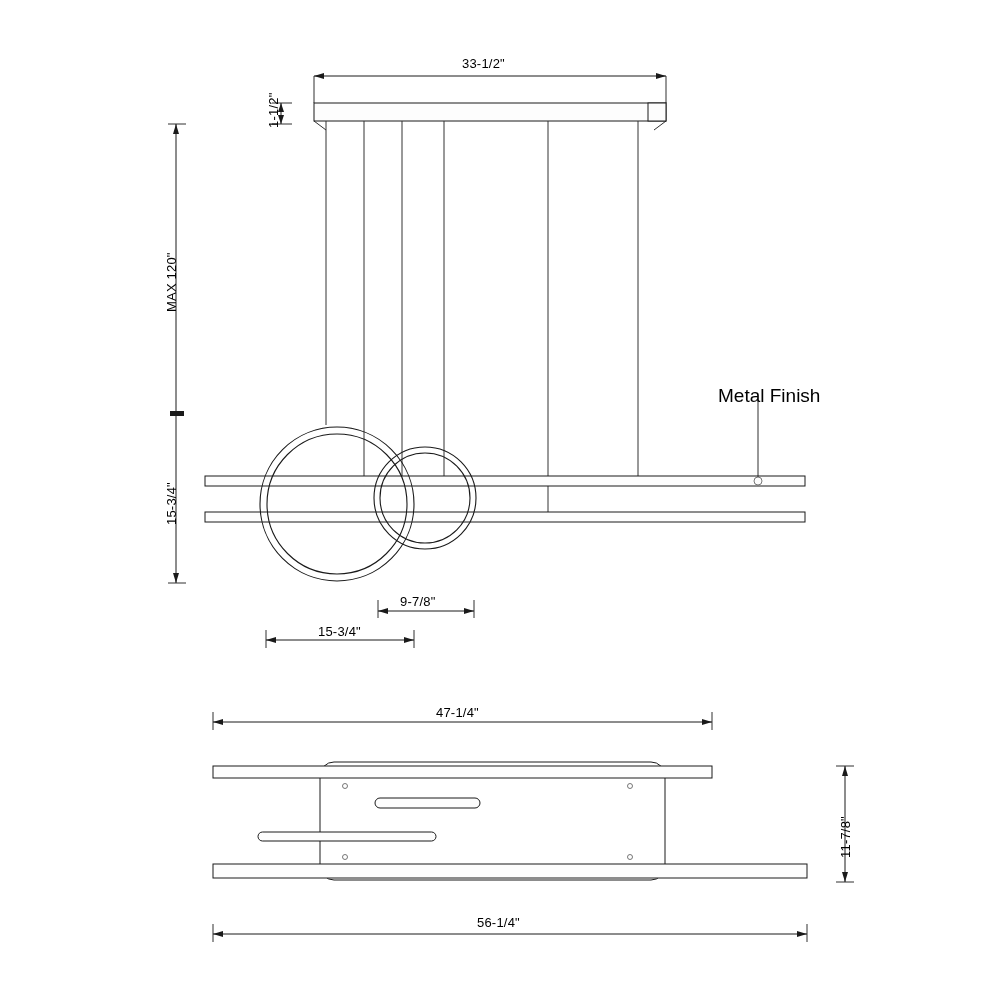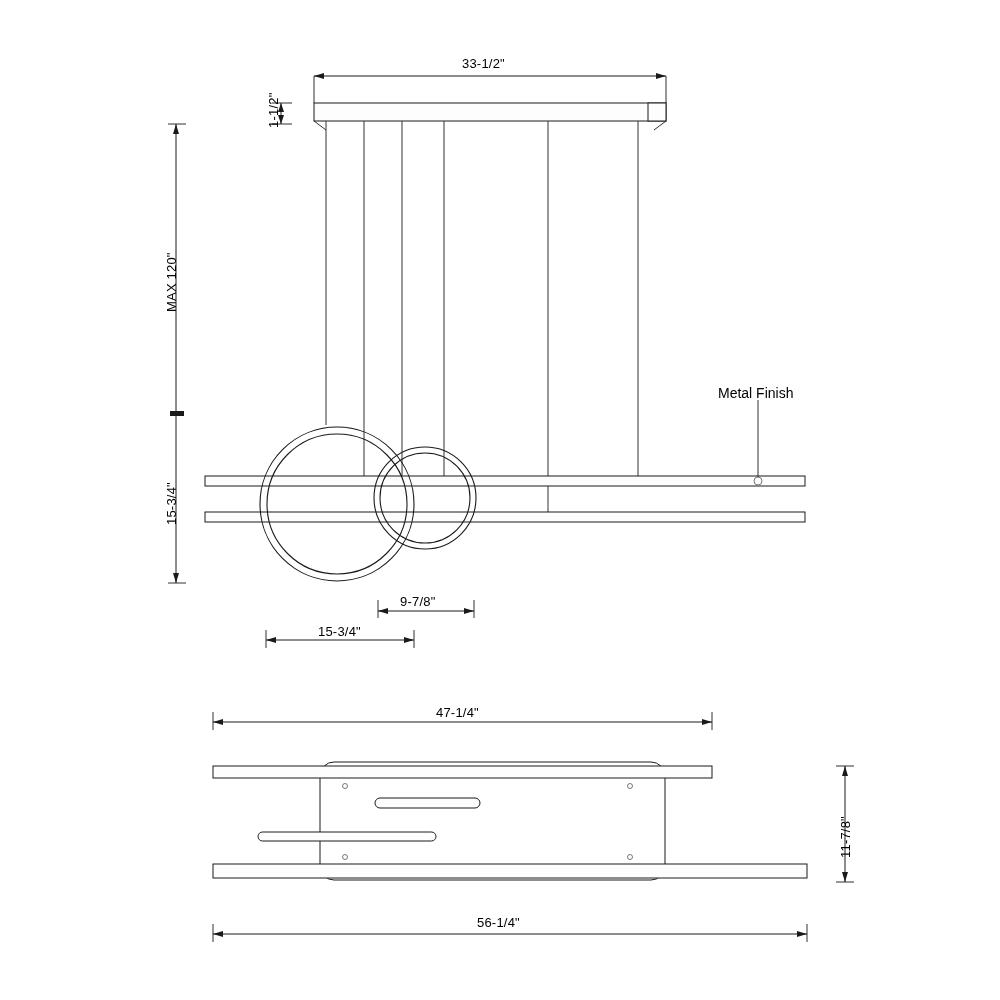--- a/index.html
+++ b/index.html
@@ -21,21 +21,21 @@
     color: #000000;
     white-space: nowrap;
     letter-spacing: 0.2px;
   }
   .dim-label.rot {
     transform-origin: 0 0;
     transform: rotate(-90deg);
   }
   .annot-label {
     position: absolute;
-    font-size: 14px;
+    font-size: 19px;
     color: #000000;
     white-space: nowrap;
   }
   svg.overlay {
     position: absolute;
     left: 0;
     top: 0;
     width: 1000px;
     height: 1000px;
   }

